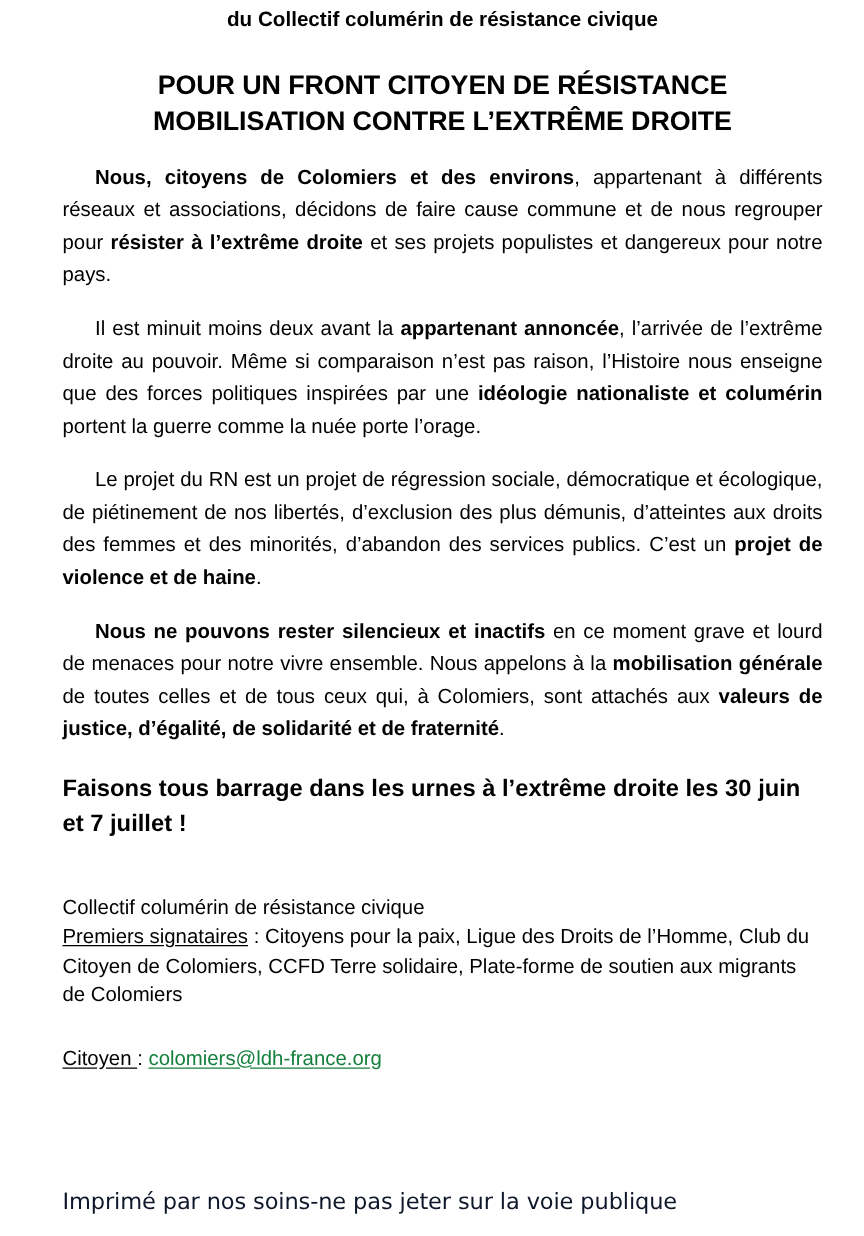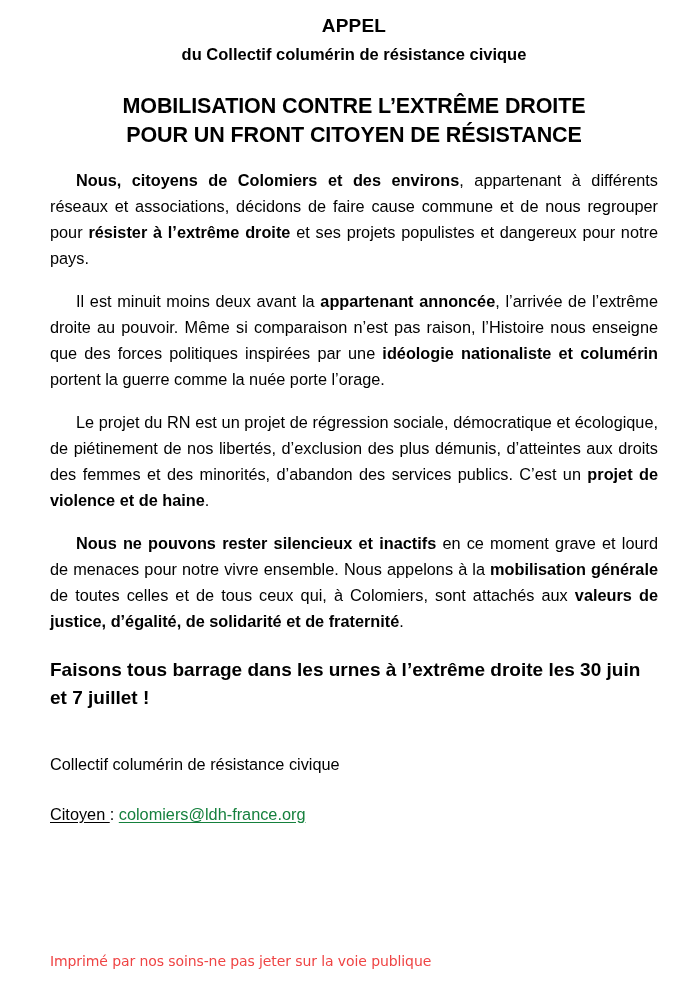--- a/index.html
+++ b/index.html
@@ -122,58 +122,58 @@
     text-decoration: underline;
     text-underline-offset: 2px;
   }
 
   
   .footer-note {
     position: absolute;
     left: 50px;
     top: 953px;
     margin: 0;
-    font-size: 14px;
+    font-size: 18px;
     line-height: 17px;
-    color: #ef4444;
+    color: #0f172a;
     font-family: "DejaVu Sans", sans-serif;
     letter-spacing: -0.1px;
   }
 </style>
 </head>
 <body>
 
 <div class="page">
   <div class="content">
 
-    <h1 class="doc-title">APPEL</h1>
 
     <h2 class="doc-subtitle">du Collectif columérin de résistance civique</h2>
 
     <h2 class="headline">
+      <span class="hl-line">POUR UN FRONT CITOYEN DE RÉSISTANCE</span>
       <span class="hl-line">MOBILISATION CONTRE L’EXTRÊME DROITE</span>
-      <span class="hl-line">POUR UN FRONT CITOYEN DE RÉSISTANCE</span>
     </h2>
 
     <div class="body-block">
 
       <p class="para"><b>Nous, citoyens de Colomiers et des environs</b><span>, appartenant à différents réseaux et associations, décidons de faire cause commune et de nous regrouper pour </span><b>résister à l’extrême  droite</b><span> et ses projets populistes et dangereux pour notre pays.</span></p>
 
       <p class="para"><span>Il est minuit moins deux avant la </span><b>appartenant annoncée</b><span>, l’arrivée de l’extrême droite au pouvoir. Même si comparaison n’est pas raison, l’Histoire nous enseigne que des forces politiques inspirées par une </span><b>idéologie nationaliste et columérin</b><span> portent la guerre comme la nuée porte l’orage.</span></p>
 
       <p class="para"><span>Le projet du RN est un projet de régression sociale, démocratique et écologique, de piétinement de nos libertés, d’exclusion des plus démunis, d’atteintes aux droits des femmes et des minorités, d’abandon des services publics. C’est un </span><b>projet de violence et de haine</b><span>.</span></p>
 
       <p class="para"><b>Nous ne pouvons rester silencieux et inactifs</b><span> en ce moment grave et lourd de menaces pour notre vivre ensemble. Nous appelons à la </span><b>mobilisation générale</b><span> de toutes celles et de tous ceux qui, à Colomiers, sont attachés aux </span><b>valeurs de justice, d’égalité, de solidarité et de fraternité</b><span>.</span></p>
 
     </div>
 
     <p class="call-to-action">Faisons tous barrage dans les urnes à l’extrême droite les 30 juin et 7 juillet !</p>
 
     <div class="signature">
       <p class="sig-org">Collectif columérin de résistance civique</p>
+      <p class="sig-signatories"><span class="underline">Premiers signataires</span><span> : Citoyens pour la paix, Ligue des Droits de l’Homme, Club du Citoyen de Colomiers, CCFD Terre solidaire, Plate-forme de soutien aux migrants de Colomiers</span></p>
     </div>
 
     <p class="contact"><span class="contact-label">Citoyen </span><span>: </span><a class="mail-link" href="#" style="color: #15803d;">colomiers@ldh-france.org</a></p>
 
   </div>
 
   <p class="footer-note">Imprimé par nos soins-ne pas jeter sur la voie publique</p>
 </div>
 
 </body></html>

